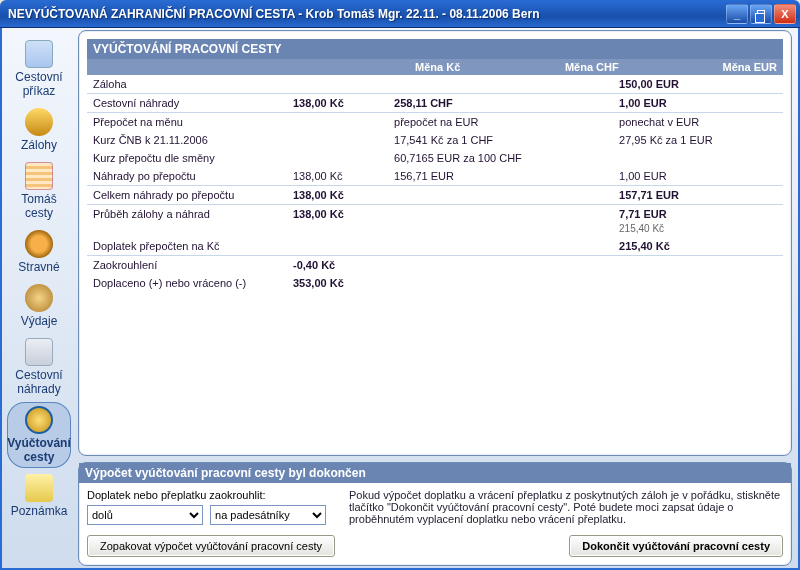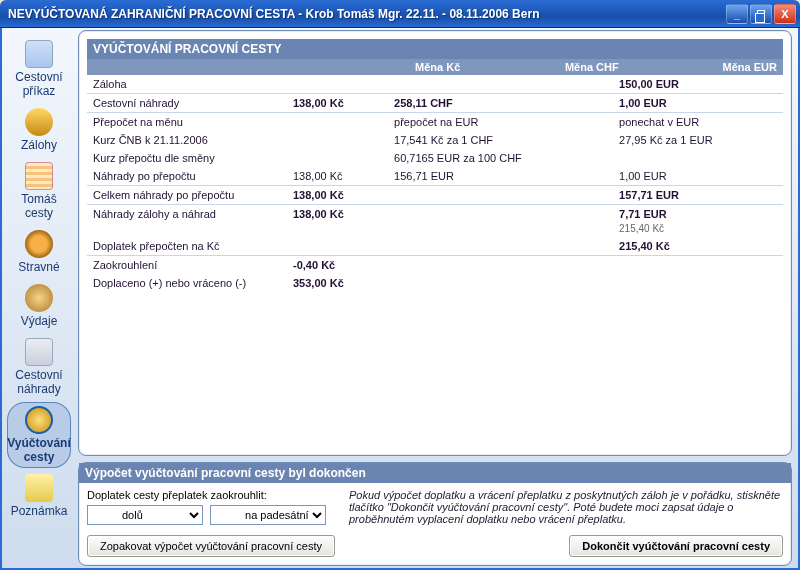--- a/index.html
+++ b/index.html
@@ -86,25 +86,25 @@
 table.sheet td { border-bottom:1px solid #c8d6ec; padding:3px 6px; font-size:11px; color:#213; vertical-align:top;}
 table.sheet td.r { }
 table.sheet td.bold { font-weight:bold; }
 table.sheet td.sub { font-size:10px; color:#666; border-bottom:none; padding-top:0;}
 table.sheet tr.no td { border-bottom:none; }
 .bot .bothdr {
   background:#6a85b2; color:#fff; font-weight:bold; padding:3px 6px; font-size:12px; margin:-8px -8px 6px -8px;
 }
 .bot-row { display:flex; gap:12px; }
 .bot-left { width:250px; }
-.bot-right { flex:1; font-size:11px; color:#223;font-style:italic; }
+.bot-right { flex:1; font-size:11px; color:#223; }
 .bot select {
   width:116px; height:20px; border:1px solid #7a95c2; font-size:11px;
   background:#fff;
-  display:inline-block; margin-right:4px;padding-left:30px;
+  display:inline-block; margin-right:4px;
 }
 .bot-btns { display:flex; gap:6px; margin-top:10px; }
 .btn {
   height:22px; padding:0 12px;
   background:linear-gradient(#fefefe,#e3e3df);
   border:1px solid #9b9886; border-radius:3px;
   font-size:11px; cursor:pointer;
   box-shadow:inset 0 0 0 1px #fff;
 }
 .btn.primary { font-weight:bold; }
@@ -218,21 +218,21 @@
             <td class="r">156,71 EUR</td>
             <td class="r">1,00 EUR</td>
           </tr>
           <tr>
             <td>Celkem náhrady po přepočtu</td>
             <td class="r bold">138,00 Kč</td>
             <td class="r"></td>
             <td class="r bold">157,71 EUR</td>
           </tr>
           <tr class="no">
-            <td>Náhrady zálohy a náhrad</td>
+            <td>Průběh zálohy a náhrad</td>
             <td class="r bold">138,00 Kč</td>
             <td class="r"></td>
             <td class="r bold">7,71 EUR</td>
           </tr>
           <tr>
             <td class="sub"></td>
                 <td class="sub"></td>
                 <td class="sub"></td>
             <td class="sub r">215,40 Kč</td>
           </tr>
@@ -255,21 +255,21 @@
                 <td class="r"></td>
           </tr>
         </tbody>
           </table>
       </div>
 
       <div class="panel bot">
         <div class="bothdr">Výpočet vyúčtování pracovní cesty byl dokončen</div>
         <div class="bot-row">
           <div class="bot-left">
-            <div style="margin-bottom:4px;">Doplatek cesty přeplatek zaokrouhlit:</div>
+            <div style="margin-bottom:4px;">Doplatek nebo přeplatku zaokrouhlit:</div>
             <select>
               <option>dolů</option>
             </select>
             <select>
               <option>na padesátníky</option>
             </select>
           </div>
           <div class="bot-right">Pokud výpočet doplatku a vrácení přeplatku z poskytnutých záloh je v pořádku, stiskněte tlačítko "Dokončit vyúčtování pracovní cesty". Poté budete moci zapsat údaje o proběhnutém vyplacení doplatku nebo vrácení přeplatku.</div>
         </div>
         <div class="bot-btns">

